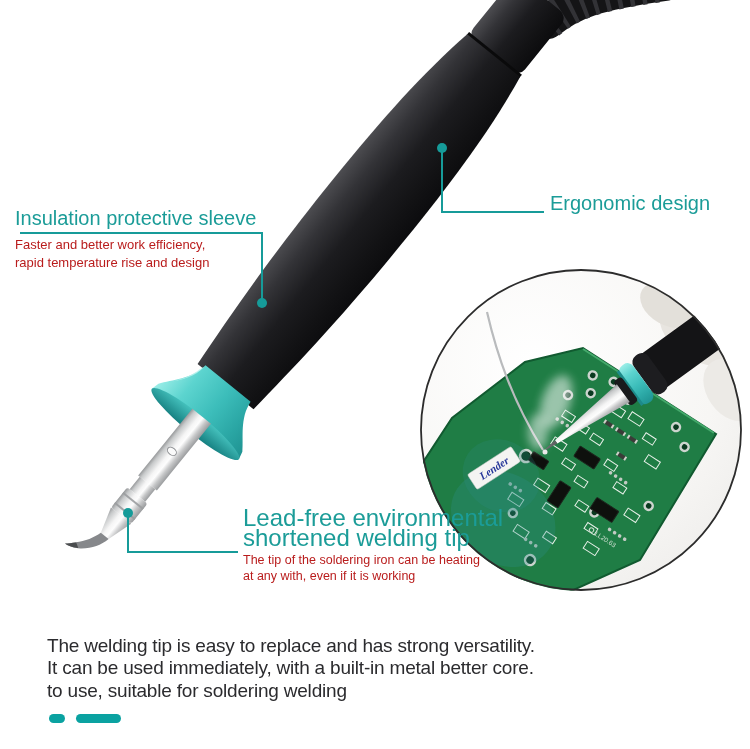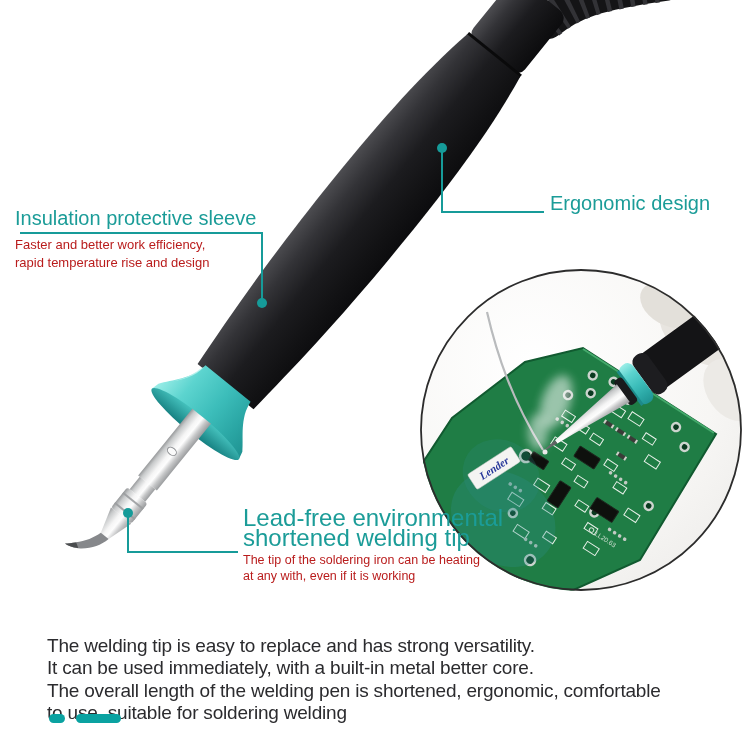--- a/index.html
+++ b/index.html
@@ -273,21 +273,20 @@
     </h2>
     <p class="callout-desc">
       <span>The tip of the soldering iron can be heating</span><br>
       <span>at any with, even if it is working</span>
     </p>
   </div>
 
   <div class="summary">
     <div>The welding tip is easy to replace and has strong versatility.</div>
     <div>It can be used immediately, with a built-in metal better core.</div>
-    <div>The overall length of the welding pen is shortened, ergonomic, comfortable</div>
     <div>to use, suitable for soldering welding</div>
   </div>
 
   <div class="pager">
     <span class="pager-bar small"></span>
     <span class="pager-bar large"></span>
   </div>
 
 </div>
 

